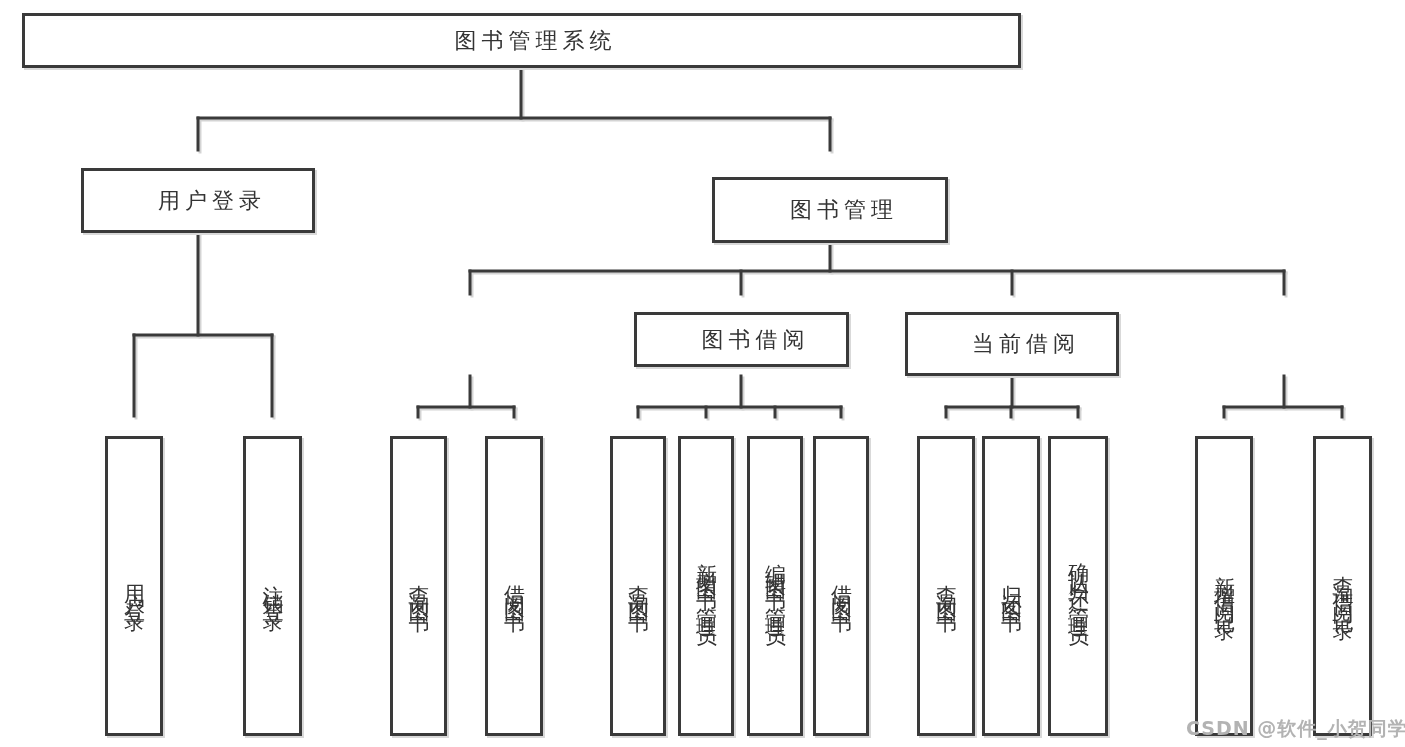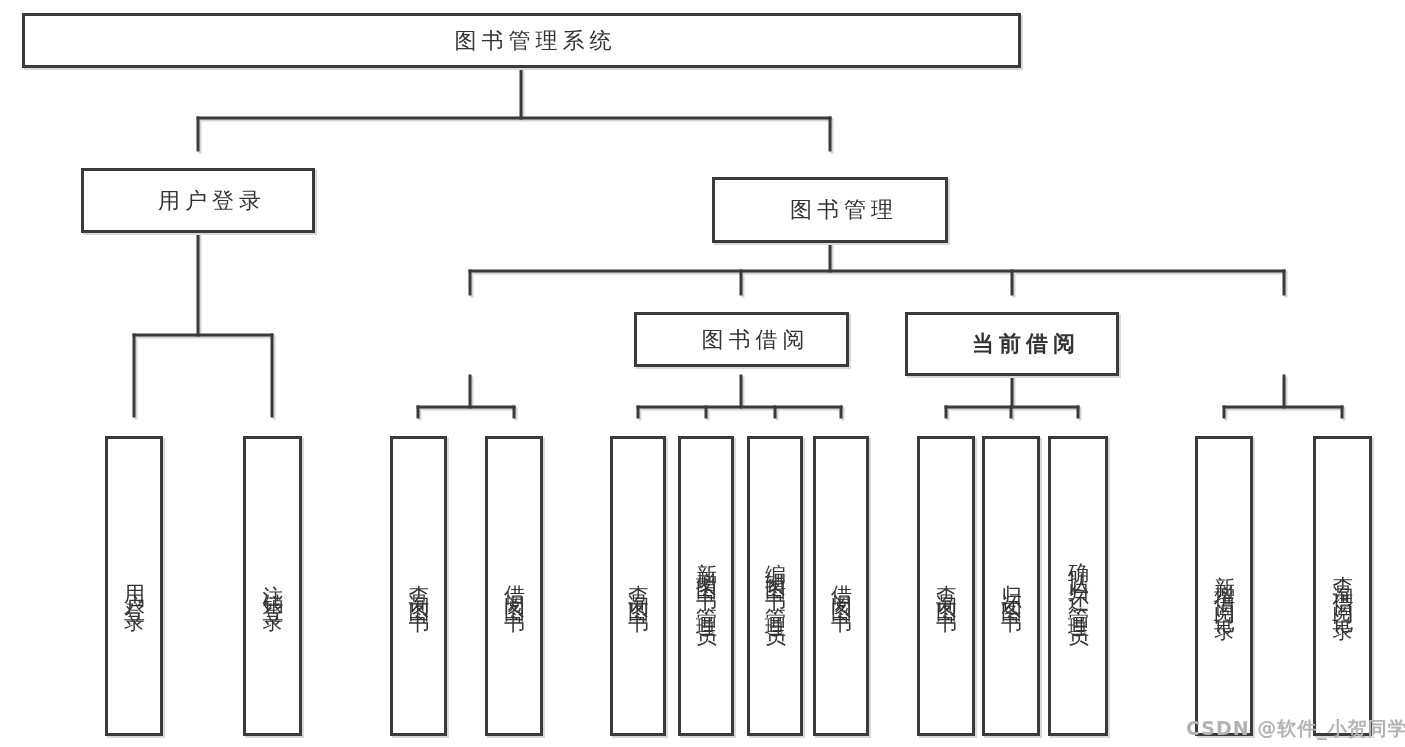--- a/index.html
+++ b/index.html
@@ -55,21 +55,21 @@
     line-height: 1;
     color: #333333;
     white-space: nowrap;
   }
   
   #n-root  { left: 22px;   top: 13px;  width: 999px; height: 55px; }
   #n-user  { left: 81px;   top: 168px; width: 234px; height: 65px; }
   #n-book  { left: 712px;  top: 168px; width: 236px; height: 66px; margin-top: 9px; }
   #n-nb    { left: 363px;  top: 312px; width: 214px; height: 64px; }
   #n-bw    { left: 634px;  top: 312px; width: 215px; height: 55px; }
-  #n-cu    { left: 905px;  top: 312px; width: 214px; height: 64px; font-weight: bold; }
+  #n-cu    { left: 905px;  top: 312px; width: 214px; height: 64px; }
   #n-rc    { left: 1177px; top: 312px; width: 214px; height: 64px; }
 
   #c-ul  { left: 105px;  width: 58px; }
   #c-lo  { left: 243px;  width: 59px; }
   #c-nbq { left: 390px;  width: 57px; }
   #c-nbb { left: 485px;  width: 58px; }
   #c-bwq { left: 610px;  width: 56px; }
   #c-bwa { left: 678px;  width: 56px; }
   #c-bwe { left: 747px;  width: 56px; }
   #c-bwb { left: 813px;  width: 56px; }

